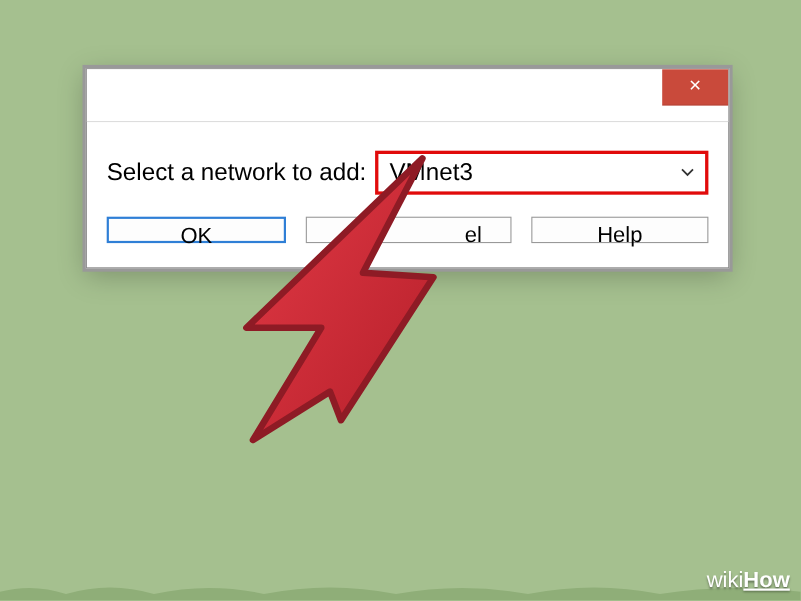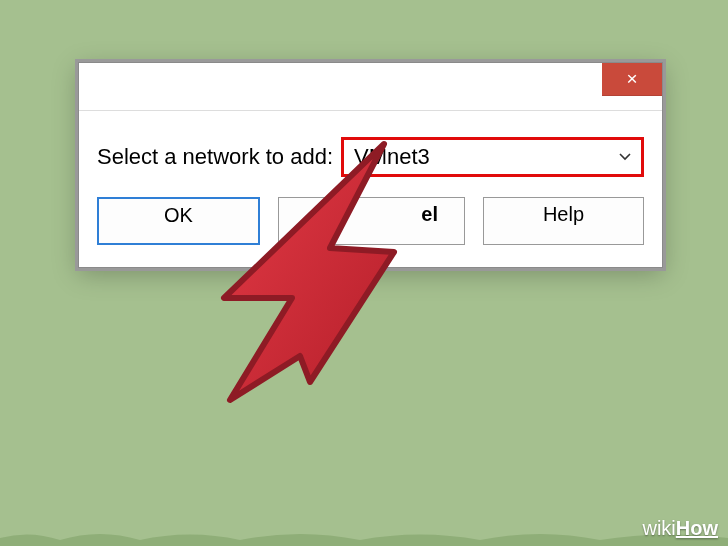--- a/index.html
+++ b/index.html
@@ -76,32 +76,31 @@
     pointer-events: none;
   }
   .chevron svg { display: block; }
   .button-row {
     padding: 6px 18px 22px 18px;
     display: flex;
     gap: 18px;
   }
   .btn {
     flex: 1;
-    height: 48px;
+    height: 24px;
     background: #fdfdfd;
     border: 1px solid #999;
     font-size: 20px;
     line-height: 33px;
     text-align: center;
     color: #000;
   }
   .btn.focus { border: 2px solid #2f7fd6; }
   .btn.partially-hidden {
     position: relative;
-    font-weight: bold;
   }
   .cursor-overlay {
     position: absolute;
     left: 182px;
     top: 130px;
     width: 280px;
     height: 290px;
     pointer-events: none;
   }
   .cursor-overlay svg { width: 100%; height: 100%; display: block; }

